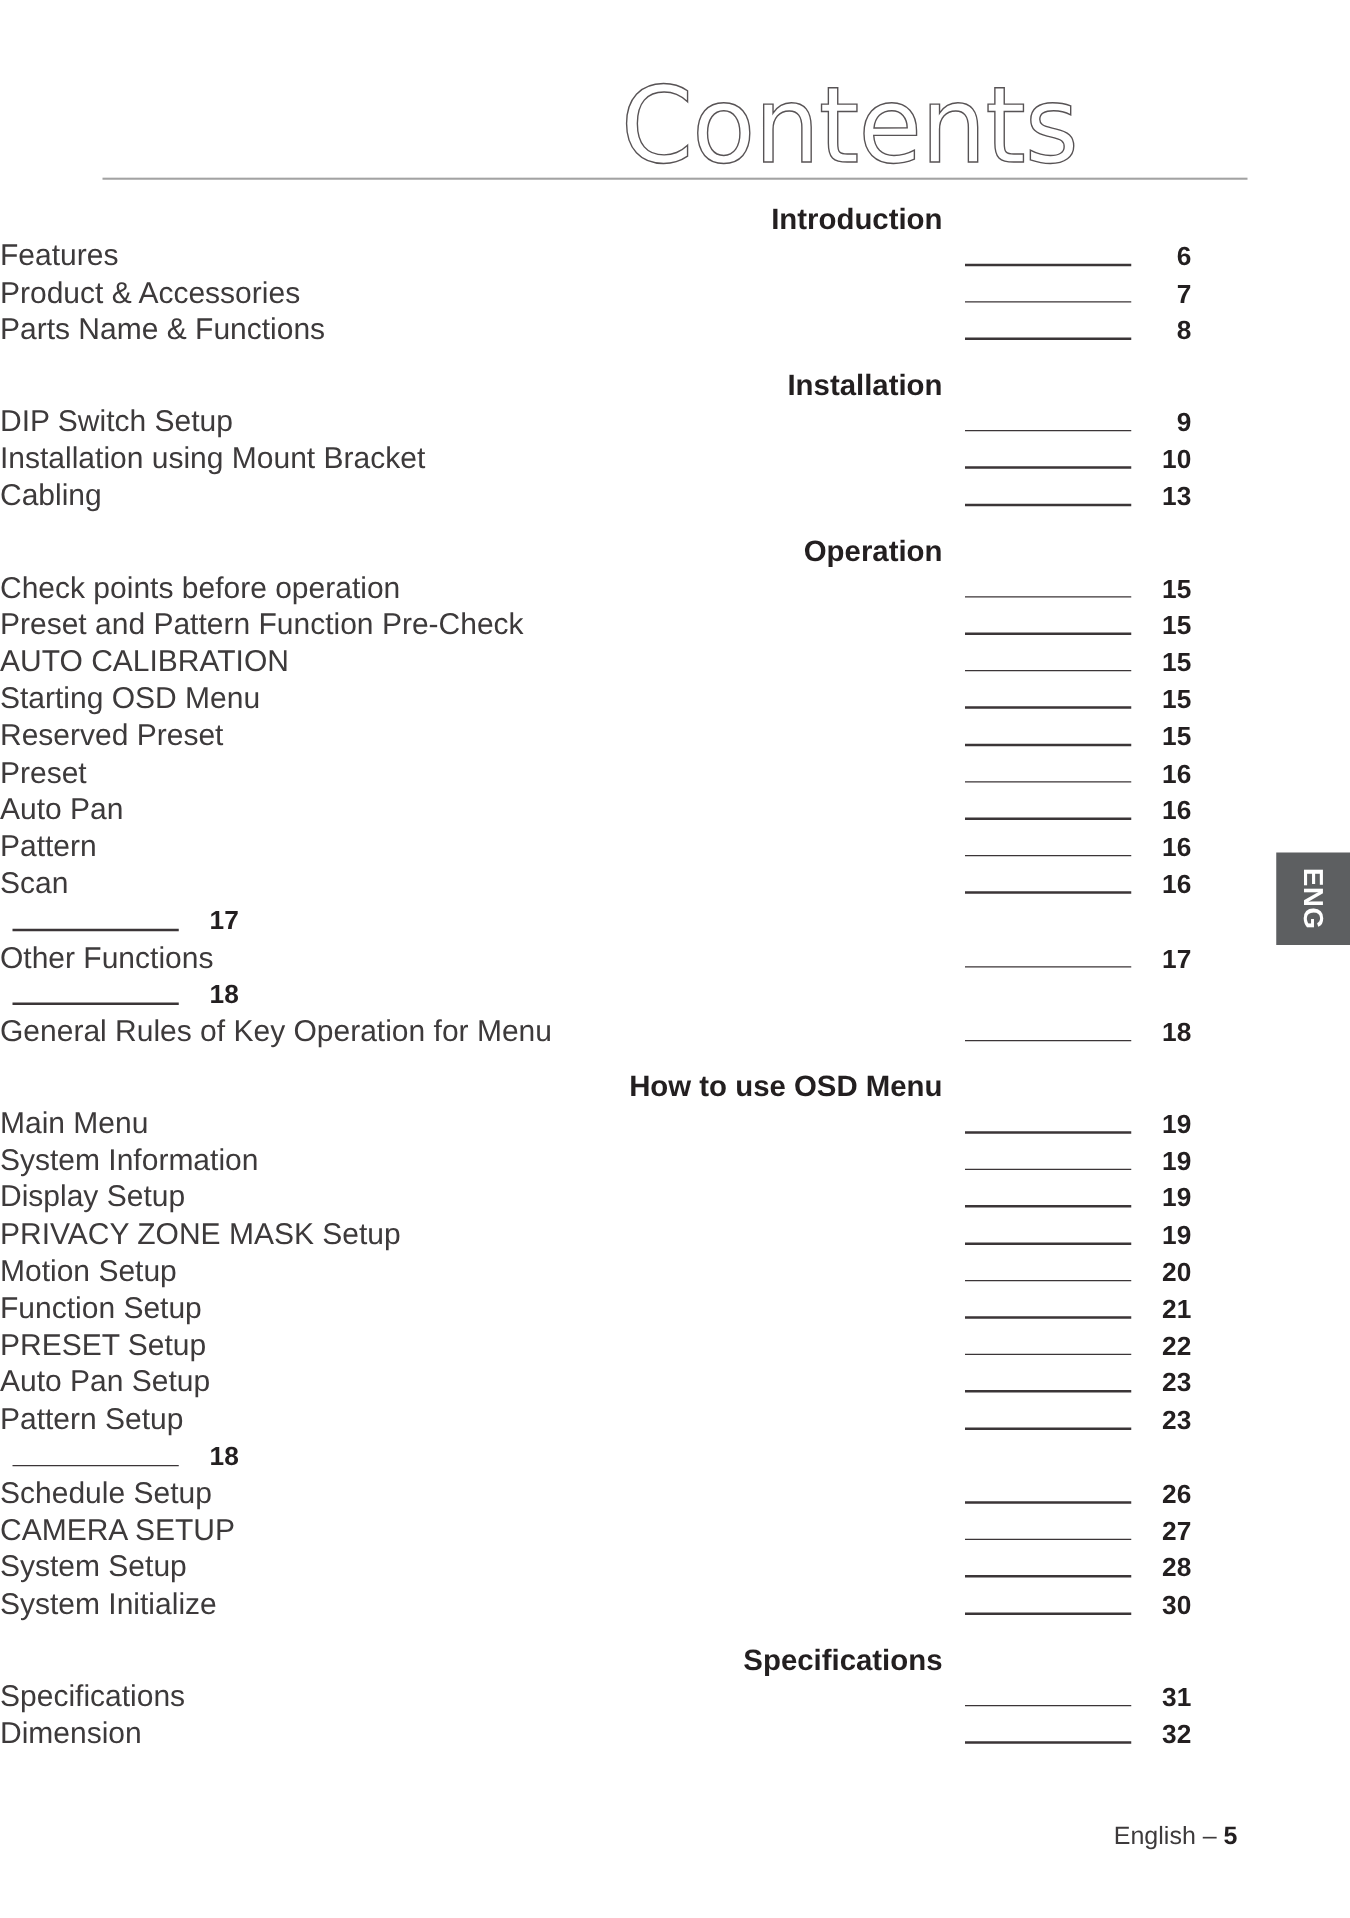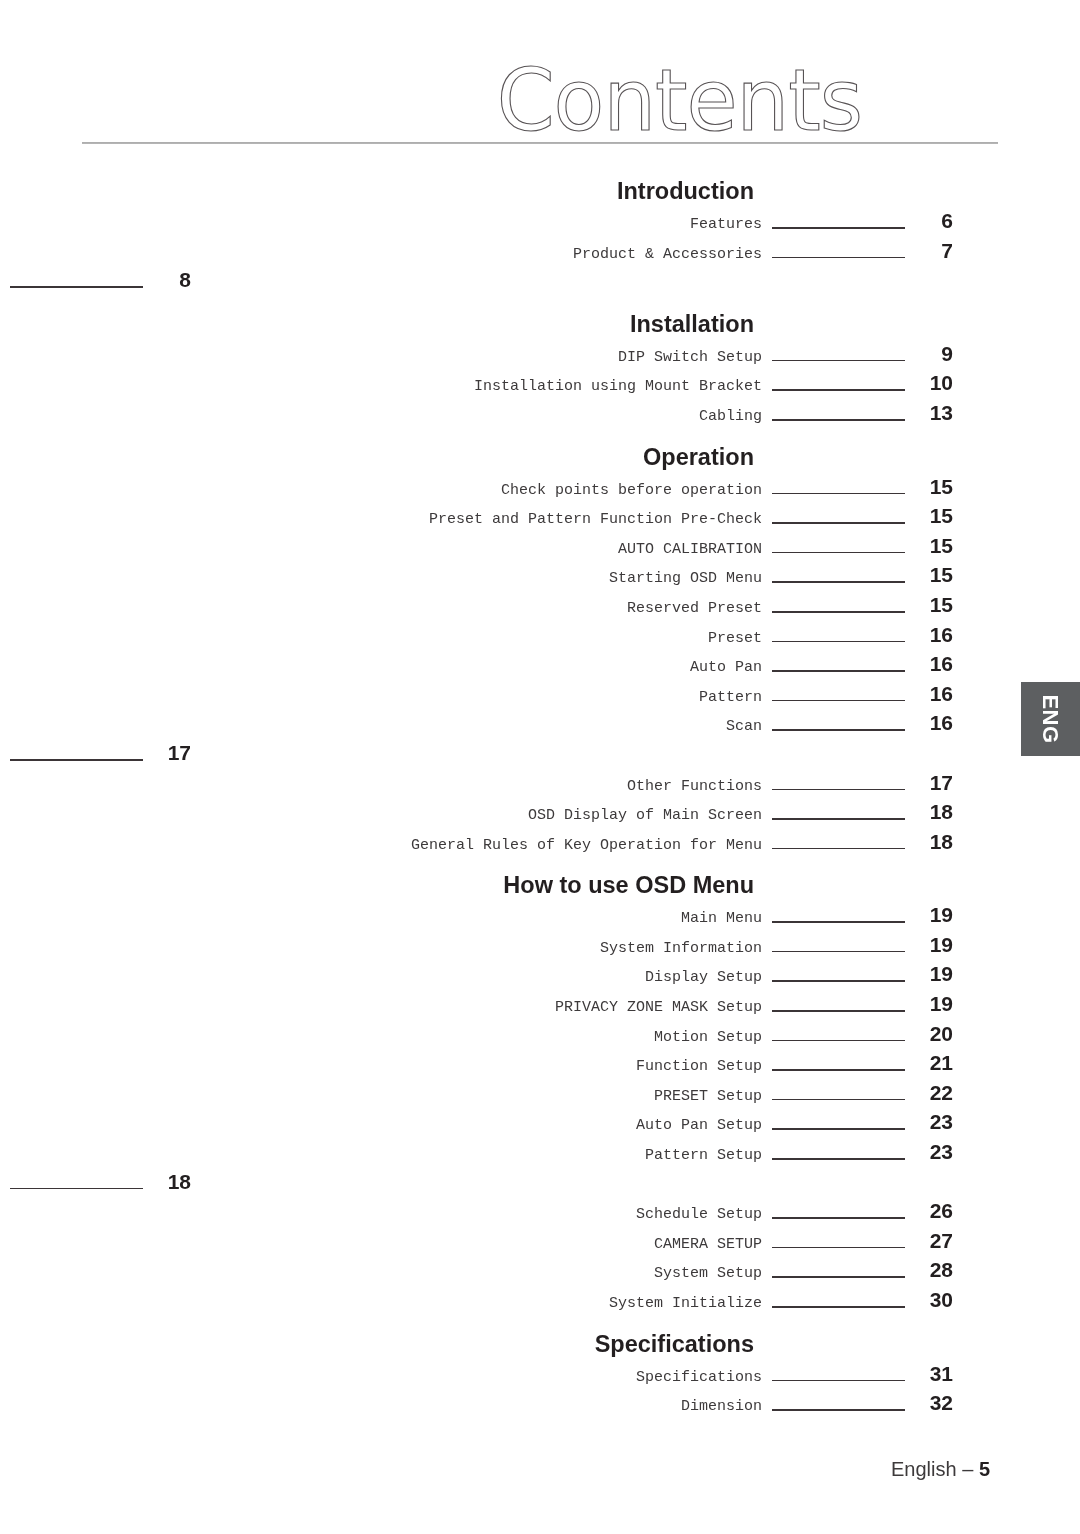--- a/index.html
+++ b/index.html
@@ -54,21 +54,21 @@
   #page-title.thin {
     color: transparent;
     -webkit-text-stroke: 1.1px #4f4a4c;
     text-stroke: 1.1px #4f4a4c;
   }
 
   
   #toc {
     position: absolute;
     left: 0;
-    top: 176px;
+    top: 160px;
     width: 1072px;
   }
 
   .section {
     margin: 0;
     padding: 0;
   }
   .section-title {
     text-align: right;
     padding-right: 318px;   
@@ -85,26 +85,25 @@
   }
 
   .toc-entry {
     display: flex;
     align-items: baseline;
     height: 29.6px;
     white-space: nowrap;
   }
   .entry-label {
     width: 762px;
-    text-align: right;
-    font-size: 15px;
+    text-align: left;
+    font-size: 24px;
     line-height: 29.6px;
     color: #3d3a3b;
     overflow: hidden;
-    font-family: Liberation Mono, monospace;
   }
   .entry-leader {
     width: 133px;
     margin-left: 10px;
     margin-right: 10px;
     position: relative;
     align-self: center;
     height: 29.6px;
   }
   .entry-leader::after {
@@ -183,20 +182,21 @@
           <span class="entry-label">Features</span>
           <span class="entry-leader"></span>
           <span class="entry-page">6</span>
         </li>
         <li class="toc-entry">
           <span class="entry-label">Product &amp; Accessories</span>
           <span class="entry-leader"></span>
           <span class="entry-page">7</span>
         </li>
         <li class="toc-entry">
+          <span class="entry-label">Parts Name &amp; Functions</span>
           <span class="entry-leader"></span>
           <span class="entry-page">8</span>
         </li>
       </ul>
     </div>
     <div class="gap-before-section"></div>
     <div class="section">
       <div class="section-title">Installation</div>
       <ul class="section-entries">
         <li class="toc-entry">
@@ -268,21 +268,20 @@
         <li class="toc-entry">
           <span class="entry-leader"></span>
           <span class="entry-page">17</span>
         </li>
         <li class="toc-entry">
           <span class="entry-label">Other Functions</span>
           <span class="entry-leader"></span>
           <span class="entry-page">17</span>
         </li>
         <li class="toc-entry">
-          <span class="entry-label">OSD Display of Main Screen</span>
           <span class="entry-leader"></span>
           <span class="entry-page">18</span>
         </li>
         <li class="toc-entry">
           <span class="entry-label">General Rules of Key Operation for Menu</span>
           <span class="entry-leader"></span>
           <span class="entry-page">18</span>
         </li>
       </ul>
     </div>

